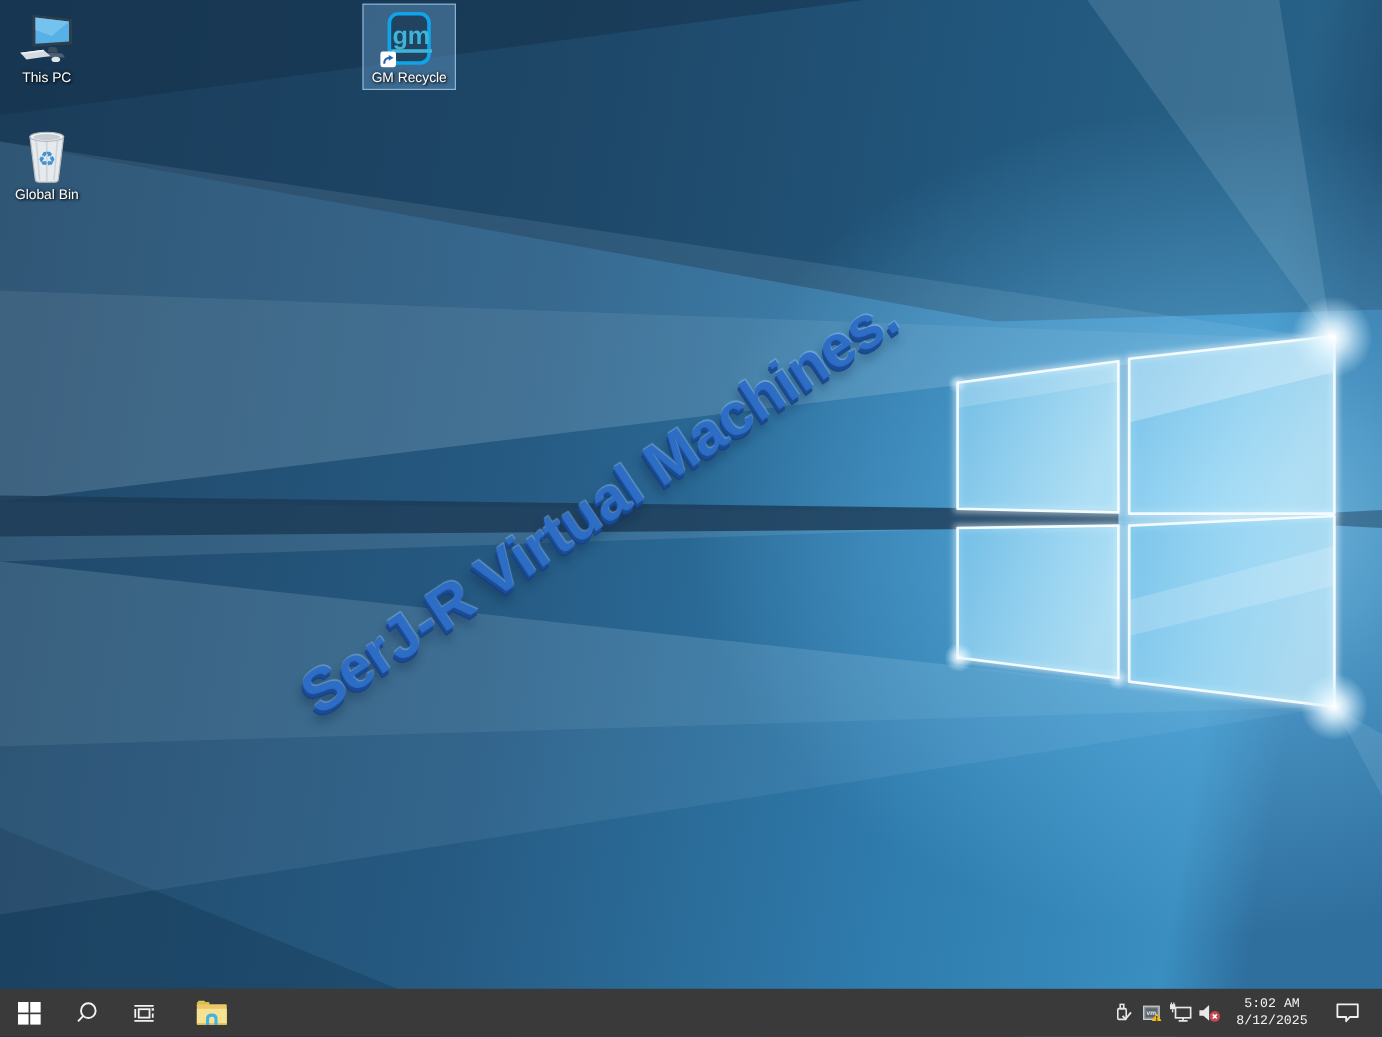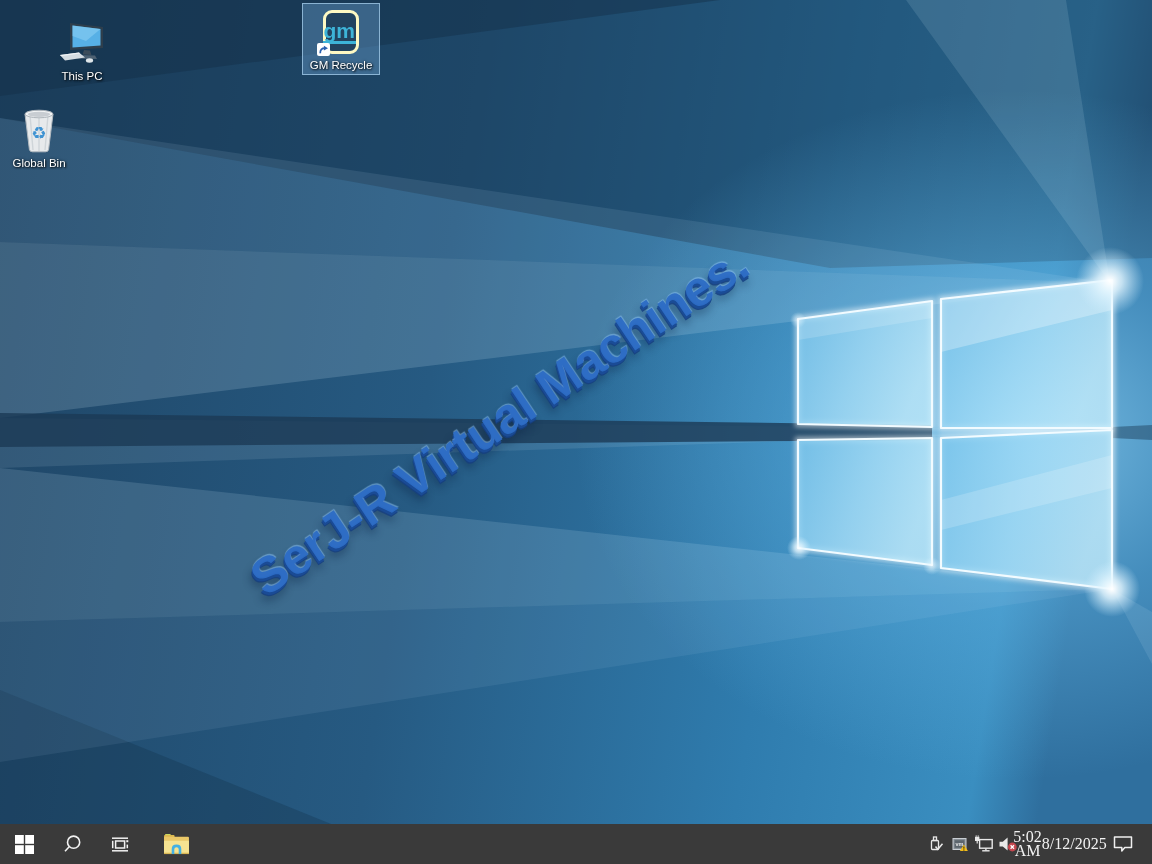--- a/index.html
+++ b/index.html
@@ -34,23 +34,23 @@
   .dicon .art{width:50px;height:50px;display:flex;align-items:center;justify-content:center;position:relative;}
   .dicon .lbl{
     margin-top:2px;font-size:11.5px;line-height:13px;color:#fff;text-align:center;
     text-shadow:1px 1px 2px rgba(0,0,0,.9),0 0 3px rgba(0,0,0,.6);
   }
   .dicon.selected{
     background:rgba(108,160,205,0.42);
     border:1px solid rgba(165,205,235,0.75);
   }
   .gm-badge{
-    width:36px;height:44px;border:3px solid #fef9c3;border-radius:9px;
+    width:36px;height:44px;border:3px solid #0ea5e9;border-radius:9px;
     background:rgba(14,40,62,0.55);
-    display:flex;align-items:center;justify-content:flex-end;
+    display:flex;align-items:center;justify-content:flex-start;
   }
   .gm-badge .gm-txt{
     font-size:21px;font-weight:bold;color:#3db4d8;line-height:20px;
     border-bottom:3px solid #3db4d8;padding:0 1px 0px 1px;letter-spacing:0px;
   }
   .shortcut{
     position:absolute;left:1px;bottom:1px;width:13px;height:13px;background:#fff;
     border-radius:2px;display:flex;align-items:center;justify-content:center;
   }
 
@@ -63,23 +63,23 @@
     width:48px;height:40px;display:flex;align-items:center;justify-content:center;
     background:transparent;border:none;padding:0;margin:0;
   }
   .tb-btn.app{margin-left:8px;}
   .tray{margin-left:auto;display:flex;align-items:center;height:40px;}
   .tray-btn{
     width:24px;height:40px;display:flex;align-items:center;justify-content:center;
     background:transparent;border:none;padding:0;margin:0;
   }
   .clock{
-    width:72px;height:40px;display:flex;flex-direction:row;align-items:center;justify-content:center;
-    color:#f2f2f2;font-size:16px;line-height:14px;background:transparent;border:none;margin:0 6px 0 4px;
-    font-family:Liberation Serif, serif;
+    width:72px;height:40px;display:flex;flex-direction:column;align-items:center;justify-content:center;
+    color:#f2f2f2;font-size:11px;line-height:14px;background:transparent;border:none;margin:0 6px 0 4px;
+    font-family:Liberation Mono, monospace;
   }
   .ac-btn{
     width:42px;height:40px;display:flex;align-items:center;justify-content:center;
     background:transparent;border:none;padding:0;margin-right:8px;
   }
 </style>
 </head>
 <body>
 
 <div class="screen">
@@ -154,21 +154,21 @@
 
     <circle cx="1110" cy="281" r="34" fill="url(#corner)"></circle>
     <circle cx="1112" cy="589" r="28" fill="url(#corner)"></circle>
     <circle cx="799" cy="548" r="12" fill="url(#corner)" opacity="0.85"></circle>
     <circle cx="932" cy="566" r="9" fill="url(#corner)" opacity="0.6"></circle>
     <circle cx="798" cy="320" r="8" fill="url(#corner)" opacity="0.5"></circle>
   </svg>
 
   <div class="watermark">SerJ-R Virtual Machines.</div>
 
-  <div class="dicon" style="left:0px;top:14px;margin-left:43px;">
+  <div class="dicon" style="left:0px;top:3px;">
     <div class="art">
       <svg width="48" height="48" viewBox="0 0 48 48" aria-hidden="true">
         <polygon points="12,4 45,8 45,29 12,31" fill="#2e3e4c"></polygon>
         <polygon points="14.5,6.6 42.5,10 42.5,26.6 14.5,28.4" fill="#57b0e6"></polygon>
         <polygon points="14.5,6.6 42.5,10 28,22 14.5,17" fill="#8ed2f4" opacity="0.55"></polygon>
         <polygon points="26,31 32,31.4 33.4,36 24.6,35.6" fill="#3c4c5a"></polygon>
         <polygon points="21,36 37,36.6 39,40 19,39.4" fill="#4d6172"></polygon>
         <polygon points="2,36 21,33.4 27,38.6 7,41.6" fill="#d4dce2"></polygon>
         <polygon points="2,36 21,33.4 22,34.6 3.2,37.2" fill="#eef2f5"></polygon>
         <ellipse cx="31.5" cy="41.5" rx="3.6" ry="2.2" fill="#dfe6ea"></ellipse>

